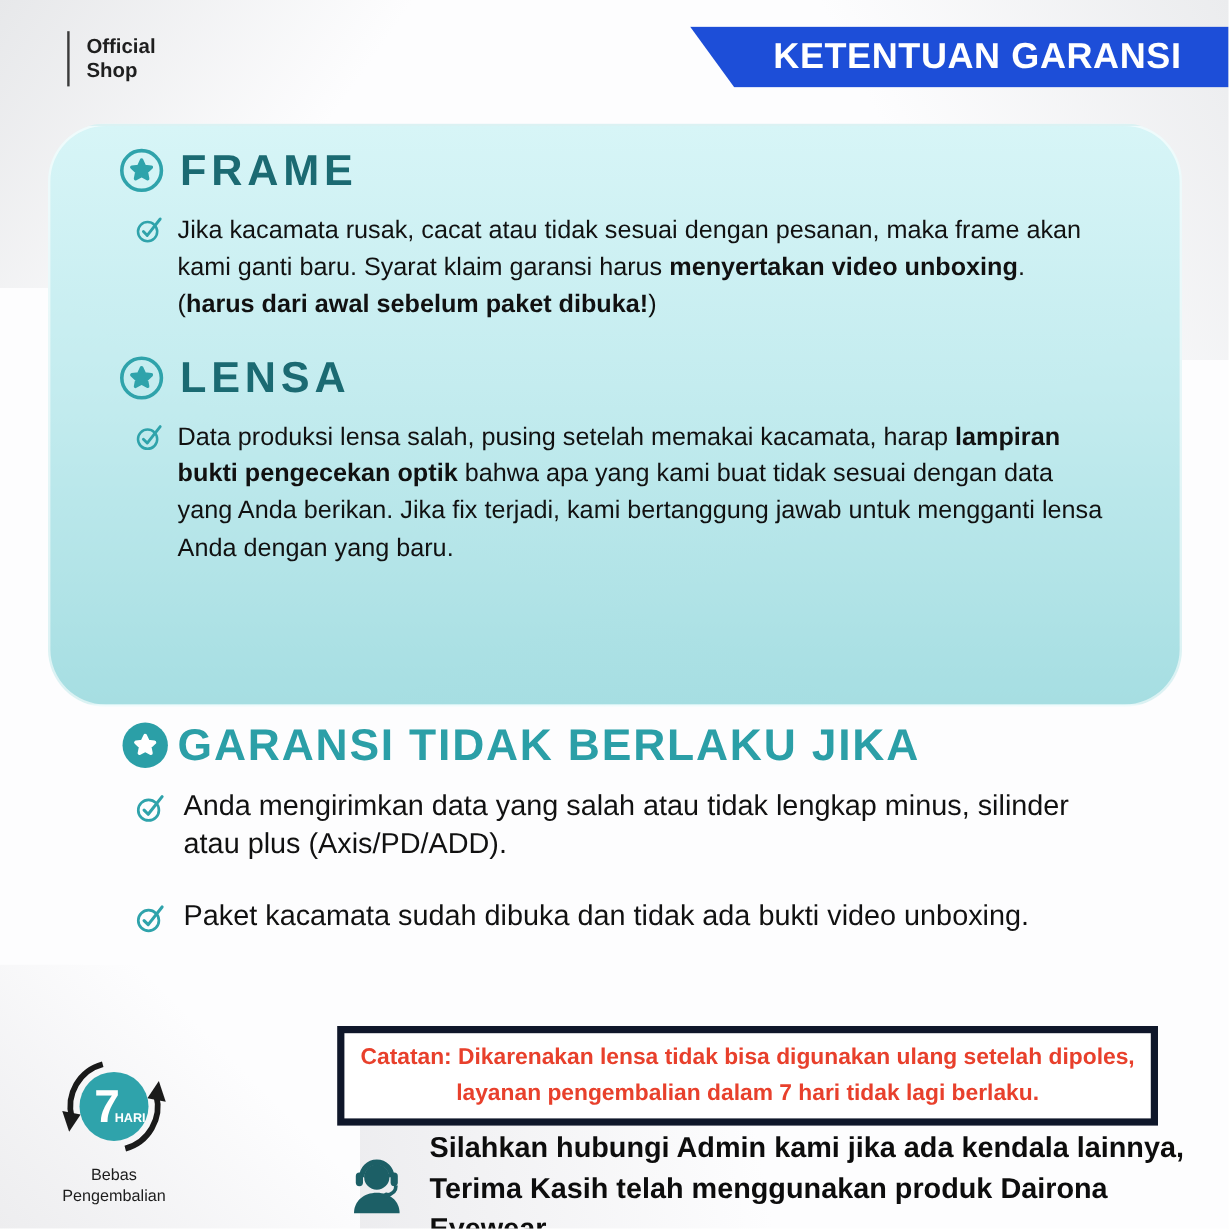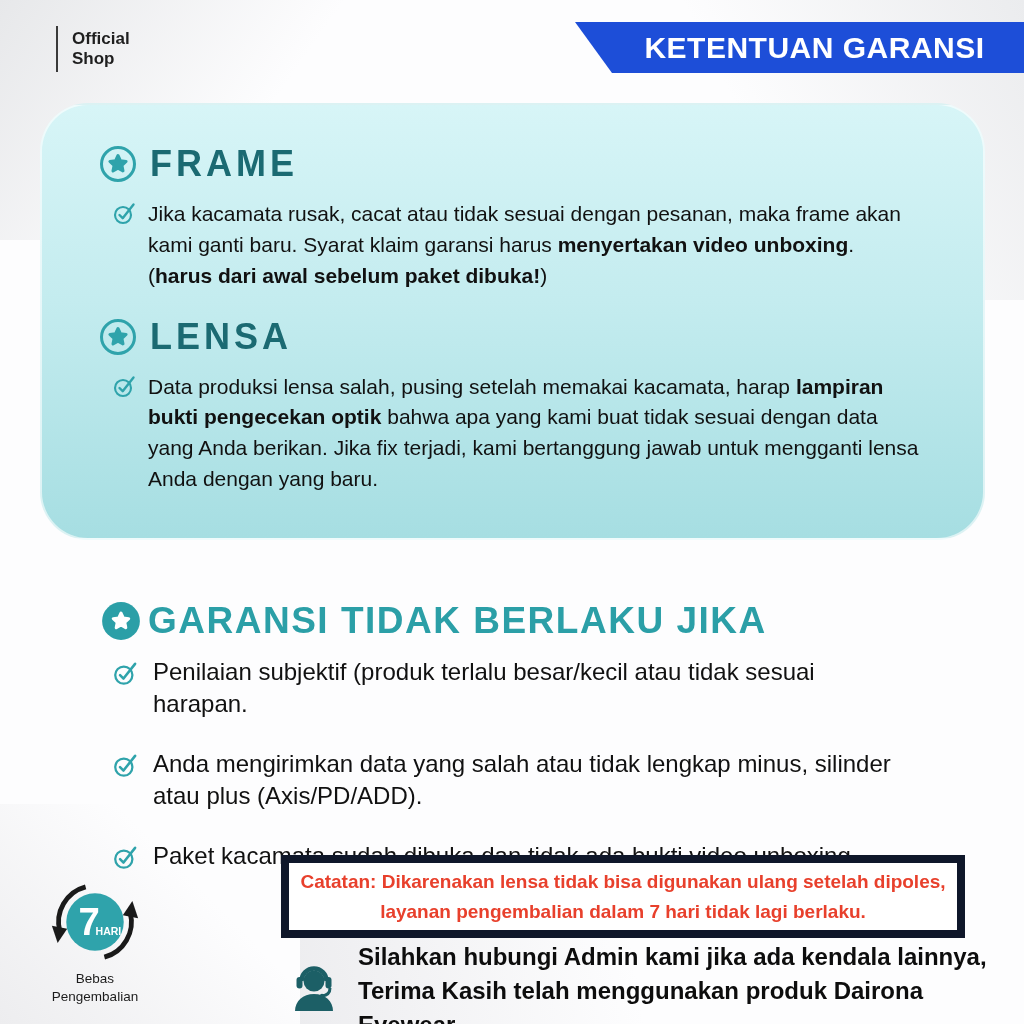--- a/index.html
+++ b/index.html
@@ -25,23 +25,23 @@
   .logo-divider{width:2px;height:46px;background:#3a3a3a;margin:0 14px 0 16px;}
   .official{font-size:17px;font-weight:600;line-height:1.2;color:#1f1f1f;white-space:pre-line;}
 
   
   .banner{position:absolute;right:0;top:22px;height:51px;width:449px;background:#1d4ed8;
           clip-path:polygon(0 0,100% 0,100% 100%,37px 100%);
           display:flex;align-items:center;justify-content:center;padding-left:30px;box-sizing:border-box;}
   .banner-text{color:#ffffff;font-size:30px;font-weight:800;letter-spacing:.5px;}
 
   
-  .warranty-box{position:absolute;left:40px;top:103px;width:945px;height:437px;border-radius:48px;
+  .warranty-box{position:absolute;left:40px;top:103px;width:945px;height:486px;border-radius:48px;
                 background:linear-gradient(180deg,#d7f5f7 0%,#c4ecef 45%,#a6dee2 100%);
-                border:2px solid rgba(255,255,255,.6);box-sizing:border-box;padding:32px 40px 0 56px;}
+                border:2px solid rgba(255,255,255,.6);box-sizing:border-box;padding:10px 40px 0 56px;}
   .section-head{display:flex;align-items:center;margin-top:6px;}
   .section-head.lensa{margin-top:24px;}
   .star-ring-icon{width:40px;height:40px;flex:0 0 40px;}
   .section-title{font-size:36px;font-weight:800;letter-spacing:4px;color:#1b6a72;margin-left:12px;}
   .bullet{display:flex;margin:14px 0 0 14px;}
   .bullet.tight{margin-top:18px;}
   .check-icon{width:27px;height:27px;flex:0 0 27px;margin-top:1px;}
   .bullet-text{margin-left:9px;font-size:21px;line-height:1.47;white-space:pre-wrap;color:#111;}
   .bold{font-weight:700;}
 
@@ -55,21 +55,21 @@
   .x-bullet .check-icon{width:29px;height:29px;flex:0 0 29px;margin-top:3px;}
 
   
   .badges{position:absolute;left:36px;top:876px;display:flex;}
   .badge{width:118px;display:flex;flex-direction:column;align-items:center;}
   .badge-icon{width:92px;height:92px;}
   .badge-label{font-size:13.5px;color:#1c1c1c;text-align:center;line-height:1.3;white-space:pre-line;margin-top:2px;}
 
   
   .note-box{position:absolute;left:281px;top:855px;width:684px;height:83px;background:#ffffff;
-            border:8px solid #0f172a;box-sizing:border-box;display:flex;align-items:center;justify-content:center;}
+            border:6px solid #0f172a;box-sizing:border-box;display:flex;align-items:center;justify-content:center;}
   .note-text{color:#e8402c;font-size:19px;font-weight:700;text-align:center;line-height:1.55;white-space:pre-line;}
 
   
   .contact{position:absolute;left:284px;top:940px;display:flex;align-items:center;}
   .headset-icon{width:60px;height:60px;flex:0 0 60px;}
   .contact-text{margin-left:14px;font-size:24px;font-weight:700;color:#0d0d0d;line-height:1.42;white-space:pre-line;}
 </style>
 </head>
 <body>
 
@@ -139,28 +139,20 @@
     </svg>
     <div class="exclusions-title">GARANSI TIDAK BERLAKU JIKA</div>
   </div>
 
   <div class="exclusions-list">
     <div class="x-bullet">
       <svg class="check-icon" viewBox="0 0 27 27">
         <circle cx="11" cy="15" r="8" fill="none" stroke="#2FA3AB" stroke-width="2.1"></circle>
         <path d="M7.5 15 L10.7 18.2 L21.5 4.5" fill="none" stroke="#2FA3AB" stroke-width="2.4" stroke-linecap="round" stroke-linejoin="round"></path>
       </svg>
-      <div class="bullet-text">Penilaian subjektif (produk terlalu besar/kecil atau tidak sesuai
-harapan.</div>
-    </div>
-    <div class="x-bullet">
-      <svg class="check-icon" viewBox="0 0 27 27">
-        <circle cx="11" cy="15" r="8" fill="none" stroke="#2FA3AB" stroke-width="2.1"></circle>
-        <path d="M7.5 15 L10.7 18.2 L21.5 4.5" fill="none" stroke="#2FA3AB" stroke-width="2.4" stroke-linecap="round" stroke-linejoin="round"></path>
-      </svg>
       <div class="bullet-text">Anda mengirimkan data yang salah atau tidak lengkap minus, silinder
 atau plus (Axis/PD/ADD).</div>
     </div>
     <div class="x-bullet">
       <svg class="check-icon" viewBox="0 0 27 27">
         <circle cx="11" cy="15" r="8" fill="none" stroke="#2FA3AB" stroke-width="2.1"></circle>
         <path d="M7.5 15 L10.7 18.2 L21.5 4.5" fill="none" stroke="#2FA3AB" stroke-width="2.4" stroke-linecap="round" stroke-linejoin="round"></path>
       </svg>
       <div class="bullet-text">Paket kacamata sudah dibuka dan tidak ada bukti video unboxing.</div>
     </div>

